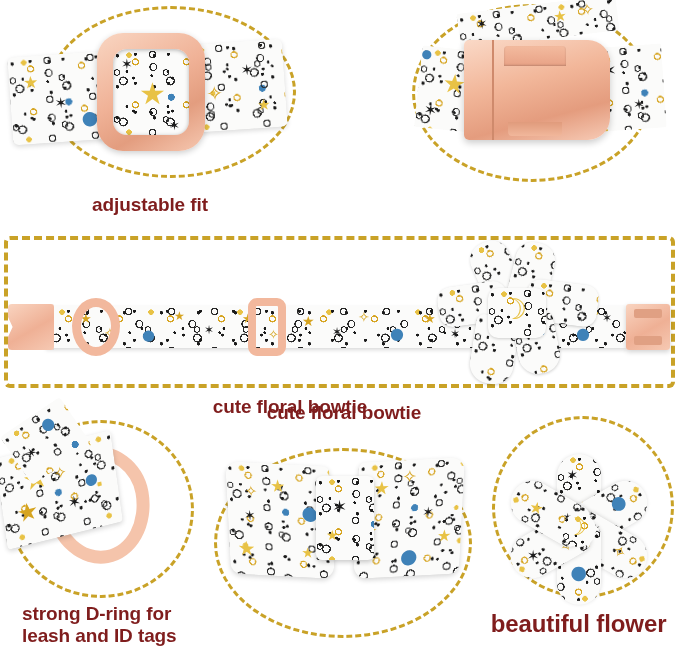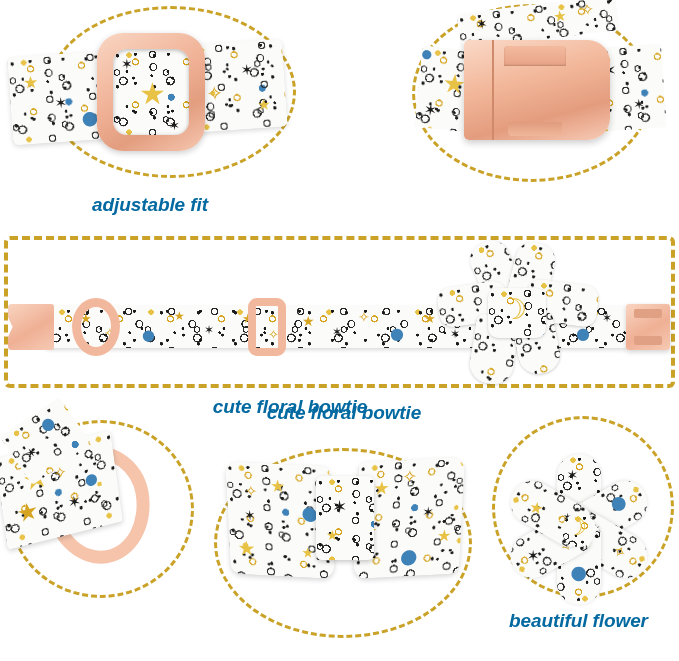--- a/index.html
+++ b/index.html
@@ -14,23 +14,22 @@
     overflow: hidden;
     font-family: "Liberation Sans", "DejaVu Sans", sans-serif;
     color: #111111;
   }
 
   .panel { position: absolute; }
 
   
   .caption {
     position: absolute;
-    font-style: italic;
     font-weight: bold;
-    color: #0369a1;
+    color: #7f1d1d;
     line-height: 1.16;
     white-space: pre-line;
     letter-spacing: -0.1px;
   }
 
   
   .dash-ellipse {
     position: absolute;
     border: 3px dashed #c9a227;
     border-radius: 50%;
@@ -413,20 +412,22 @@
     </div>
   </div>
 
   <div class="fold-b fabric">
     <div class="stars">
       <span style="left:40px; top:8px; font-size:16px; color:#3f82b8;">●</span>
       <span style="left:12px; top:24px; font-size:13px; color:#1b1b1b;">✶</span>
     </div>
   </div>
 
+  <div class="caption" style="left:22px; top:205px; width:200px; text-align:left; font-size:19px;">strong D-ring for
+leash and ID tags</div>
 </div>
 
 <div class="panel" id="p-bow">
   <div class="dash-ellipse" style="left:6px; top:50px; width:258px; height:190px;"></div>
 
   <div class="wing-l fabric">
     <div class="stars">
       <span style="left:44px; top:14px; font-size:17px; color:#e8c245;">★</span>
       <span style="left:16px; top:46px; font-size:14px; color:#1b1b1b;">✶</span>
       <span style="left:8px; top:76px; font-size:20px; color:#e8c245;">★</span>
@@ -496,14 +497,14 @@
       <span style="left:22px; top:54px; font-size:12px; color:#1b1b1b;">✶</span>
     </div>
   </div>
 
   <div class="fcore fabric">
     <div class="stars">
       <span style="left:4px; top:2px; font-size:24px; color:#e8c245;">☽</span>
     </div>
   </div>
 
-  <div class="caption" style="left:0; top:212px; width:201px; text-align:center; font-size:19px;">beautiful flower</div>
+  <div class="caption" style="left:0; top:212px; width:201px; text-align:center; font-size:24px;">beautiful flower</div>
 </div>
 
 </body></html>

